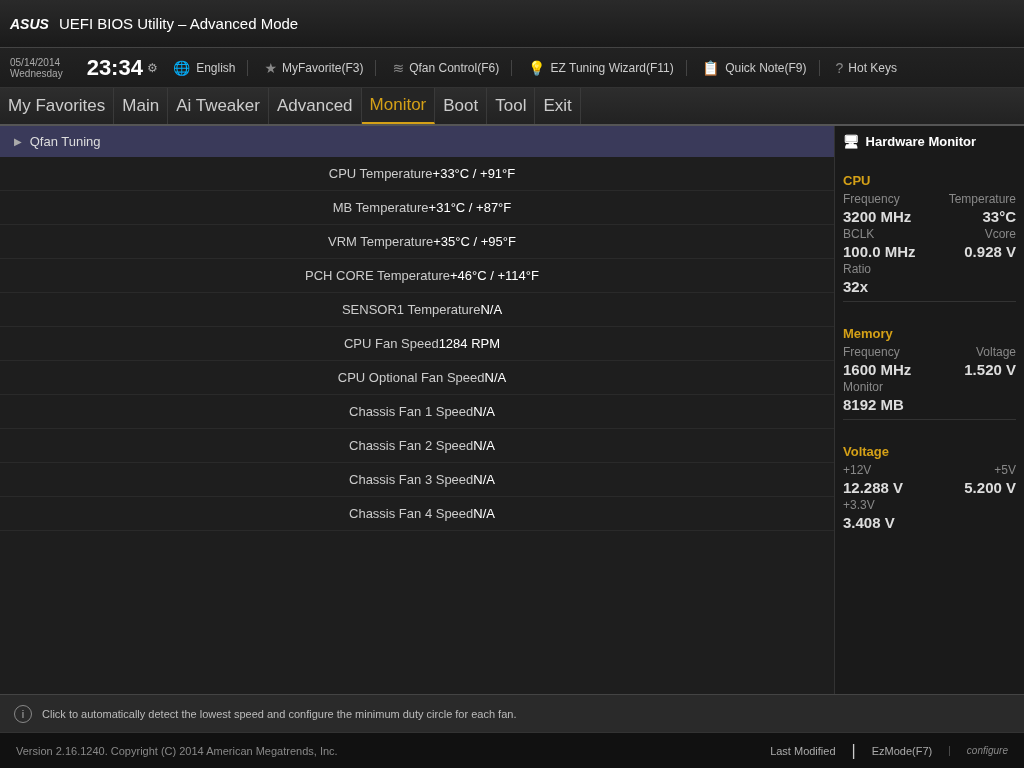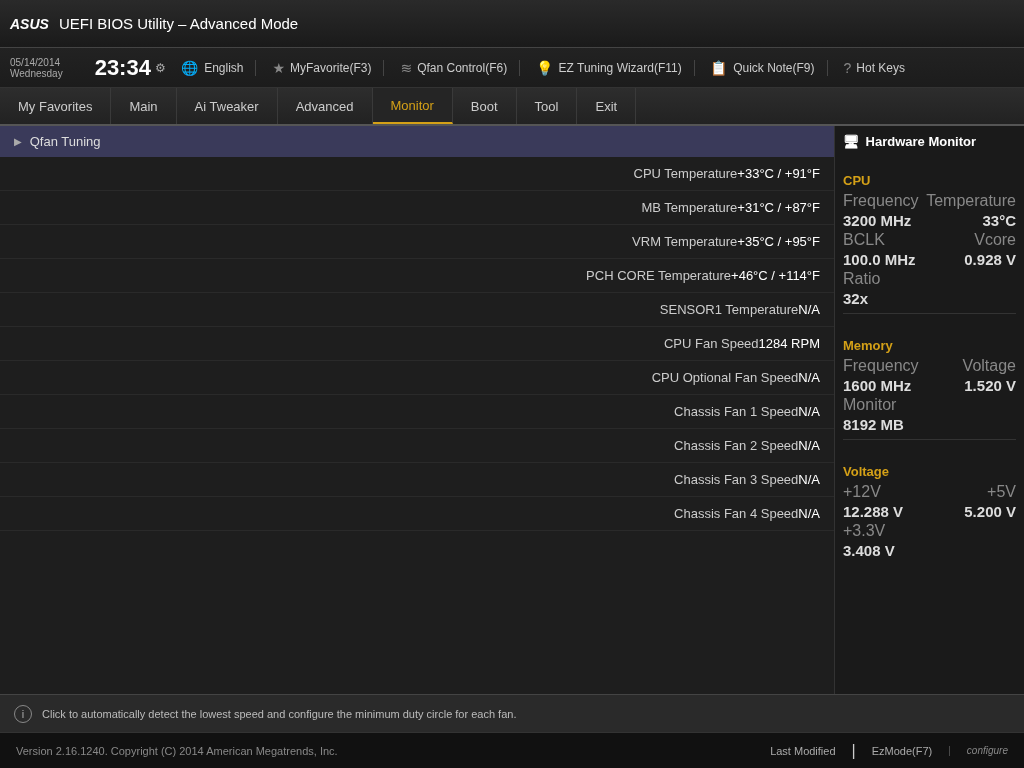--- a/index.html
+++ b/index.html
@@ -44,21 +44,21 @@
       display: flex;
       align-items: center;
       padding: 0 10px;
       gap: 16px;
     }
     .datetime {
       display: flex;
       flex-direction: column;
       font-size: 10px;
       color: #aaa;
-      margin-right: 16px;
+      margin-right: 8px;
     }
     .clock {
       display: flex;
       align-items: center;
       gap: 4px;
     }
     .clock-time {
       color: #fff;
       font-size: 22px;
       font-weight: bold;
@@ -81,24 +81,24 @@
 
     
     .nav-bar {
       background: linear-gradient(180deg, #2d2d2d 0%, #222 100%);
       border-bottom: 2px solid #555;
       height: 38px;
       display: flex;
       align-items: stretch;
     }
     .nav-item {
-      padding: 0 18px;
-      display: flex;
-      align-items: center;
-      font-size: 13px;
+      padding: 0 8px;
+      display: flex;
+      align-items: center;
+      font-size: 17px;
       color: #ccc;
       cursor: pointer;
       border-right: 1px solid #3a3a3a;
     }
     .nav-item.active {
       color: #d4a017;
       border-bottom: 2px solid #d4a017;
       background: #252525;
     }
 
@@ -123,21 +123,21 @@
       display: flex;
       align-items: center;
       gap: 8px;
       cursor: pointer;
     }
     .section-header .arrow { color: #aaa; font-size: 10px; }
 
     .menu-item {
       display: flex;
       align-items: center;
-      justify-content: flex-end;
+      justify-content: center;
       padding: 9px 14px 9px 24px;
       border-bottom: 1px solid #2a2a2a;
       font-size: 13px;
     }
     .menu-item .label { color: #ccc; }
     .menu-item .value { color: #fff; }
 
     
     .right-panel {
       width: 190px;
@@ -163,21 +163,21 @@
     }
     .hw-divider {
       border-bottom: 1px solid #333;
       margin: 6px 0;
     }
     .hw-row {
       display: flex;
       justify-content: space-between;
       margin-bottom: 2px;
     }
-    .hw-label { color: #888; font-size: 16px; }
+    .hw-label { color: #888; font-size: 12px; }
     .hw-value { color: #ddd; font-size: 15px; font-weight: bold; }
 
     
     .info-bar {
       background: #2a2a2a;
       border-top: 1px solid #444;
       height: 38px;
       display: flex;
       align-items: center;
       padding: 0 14px;

